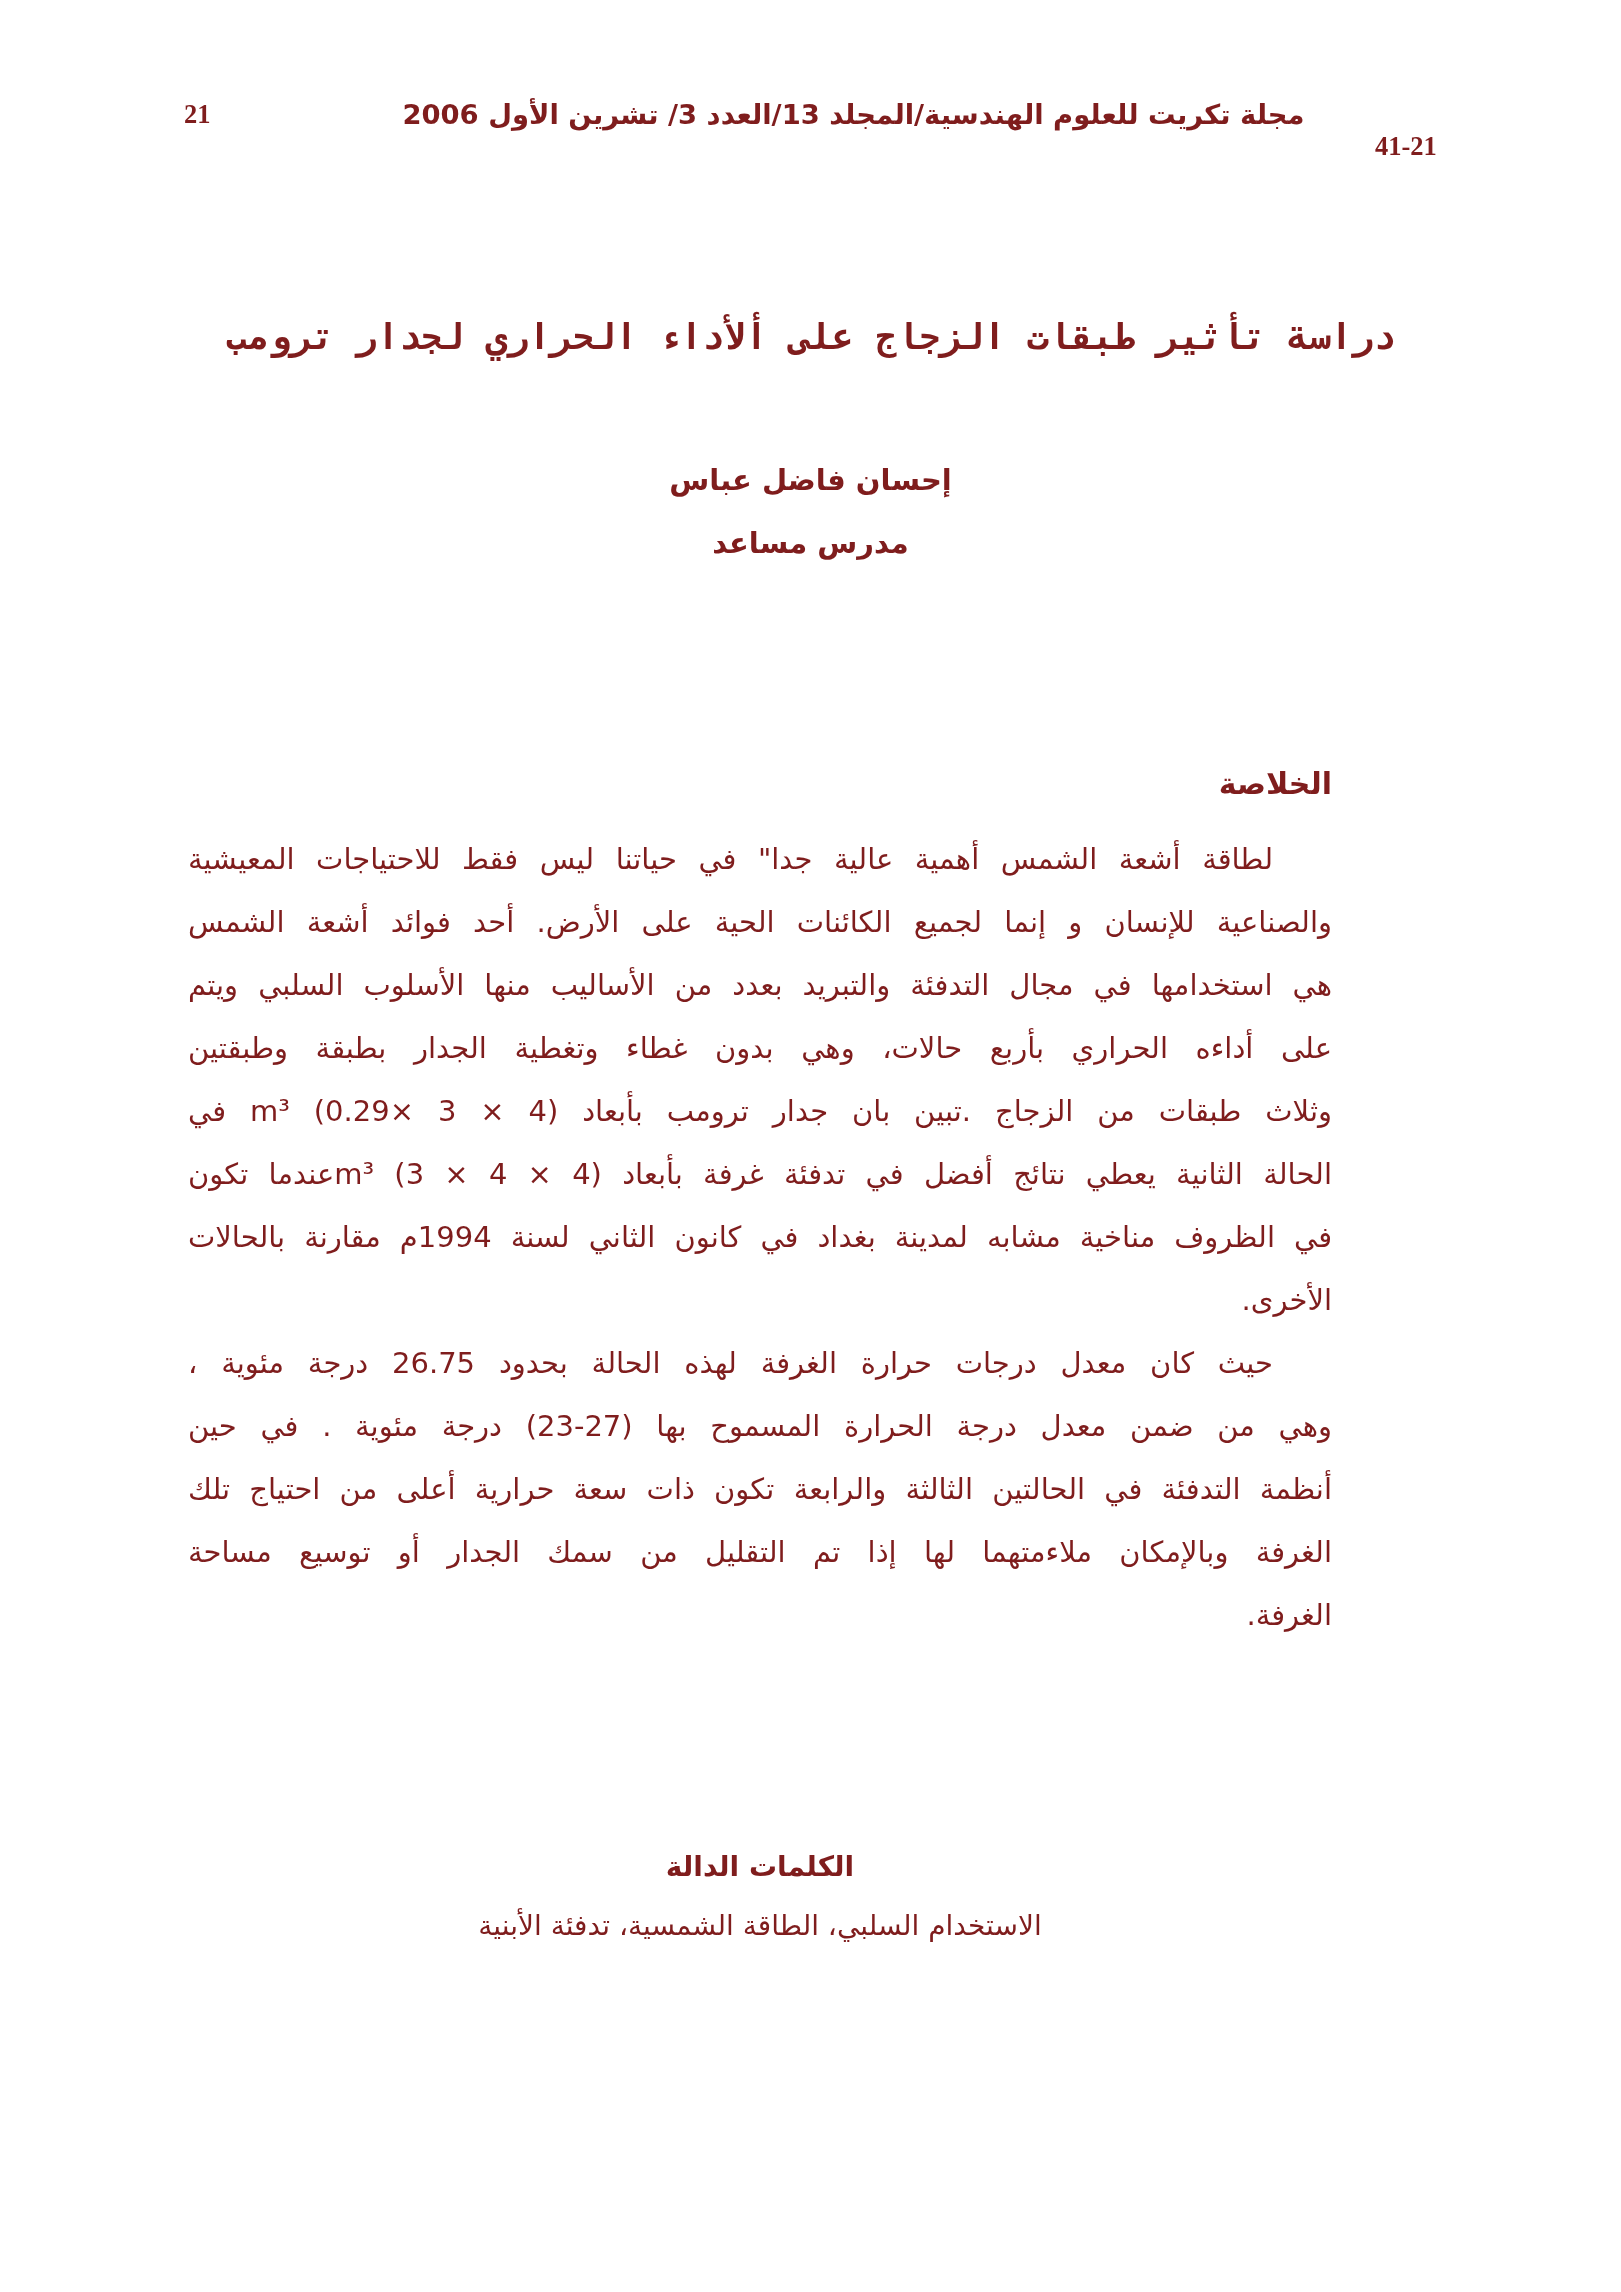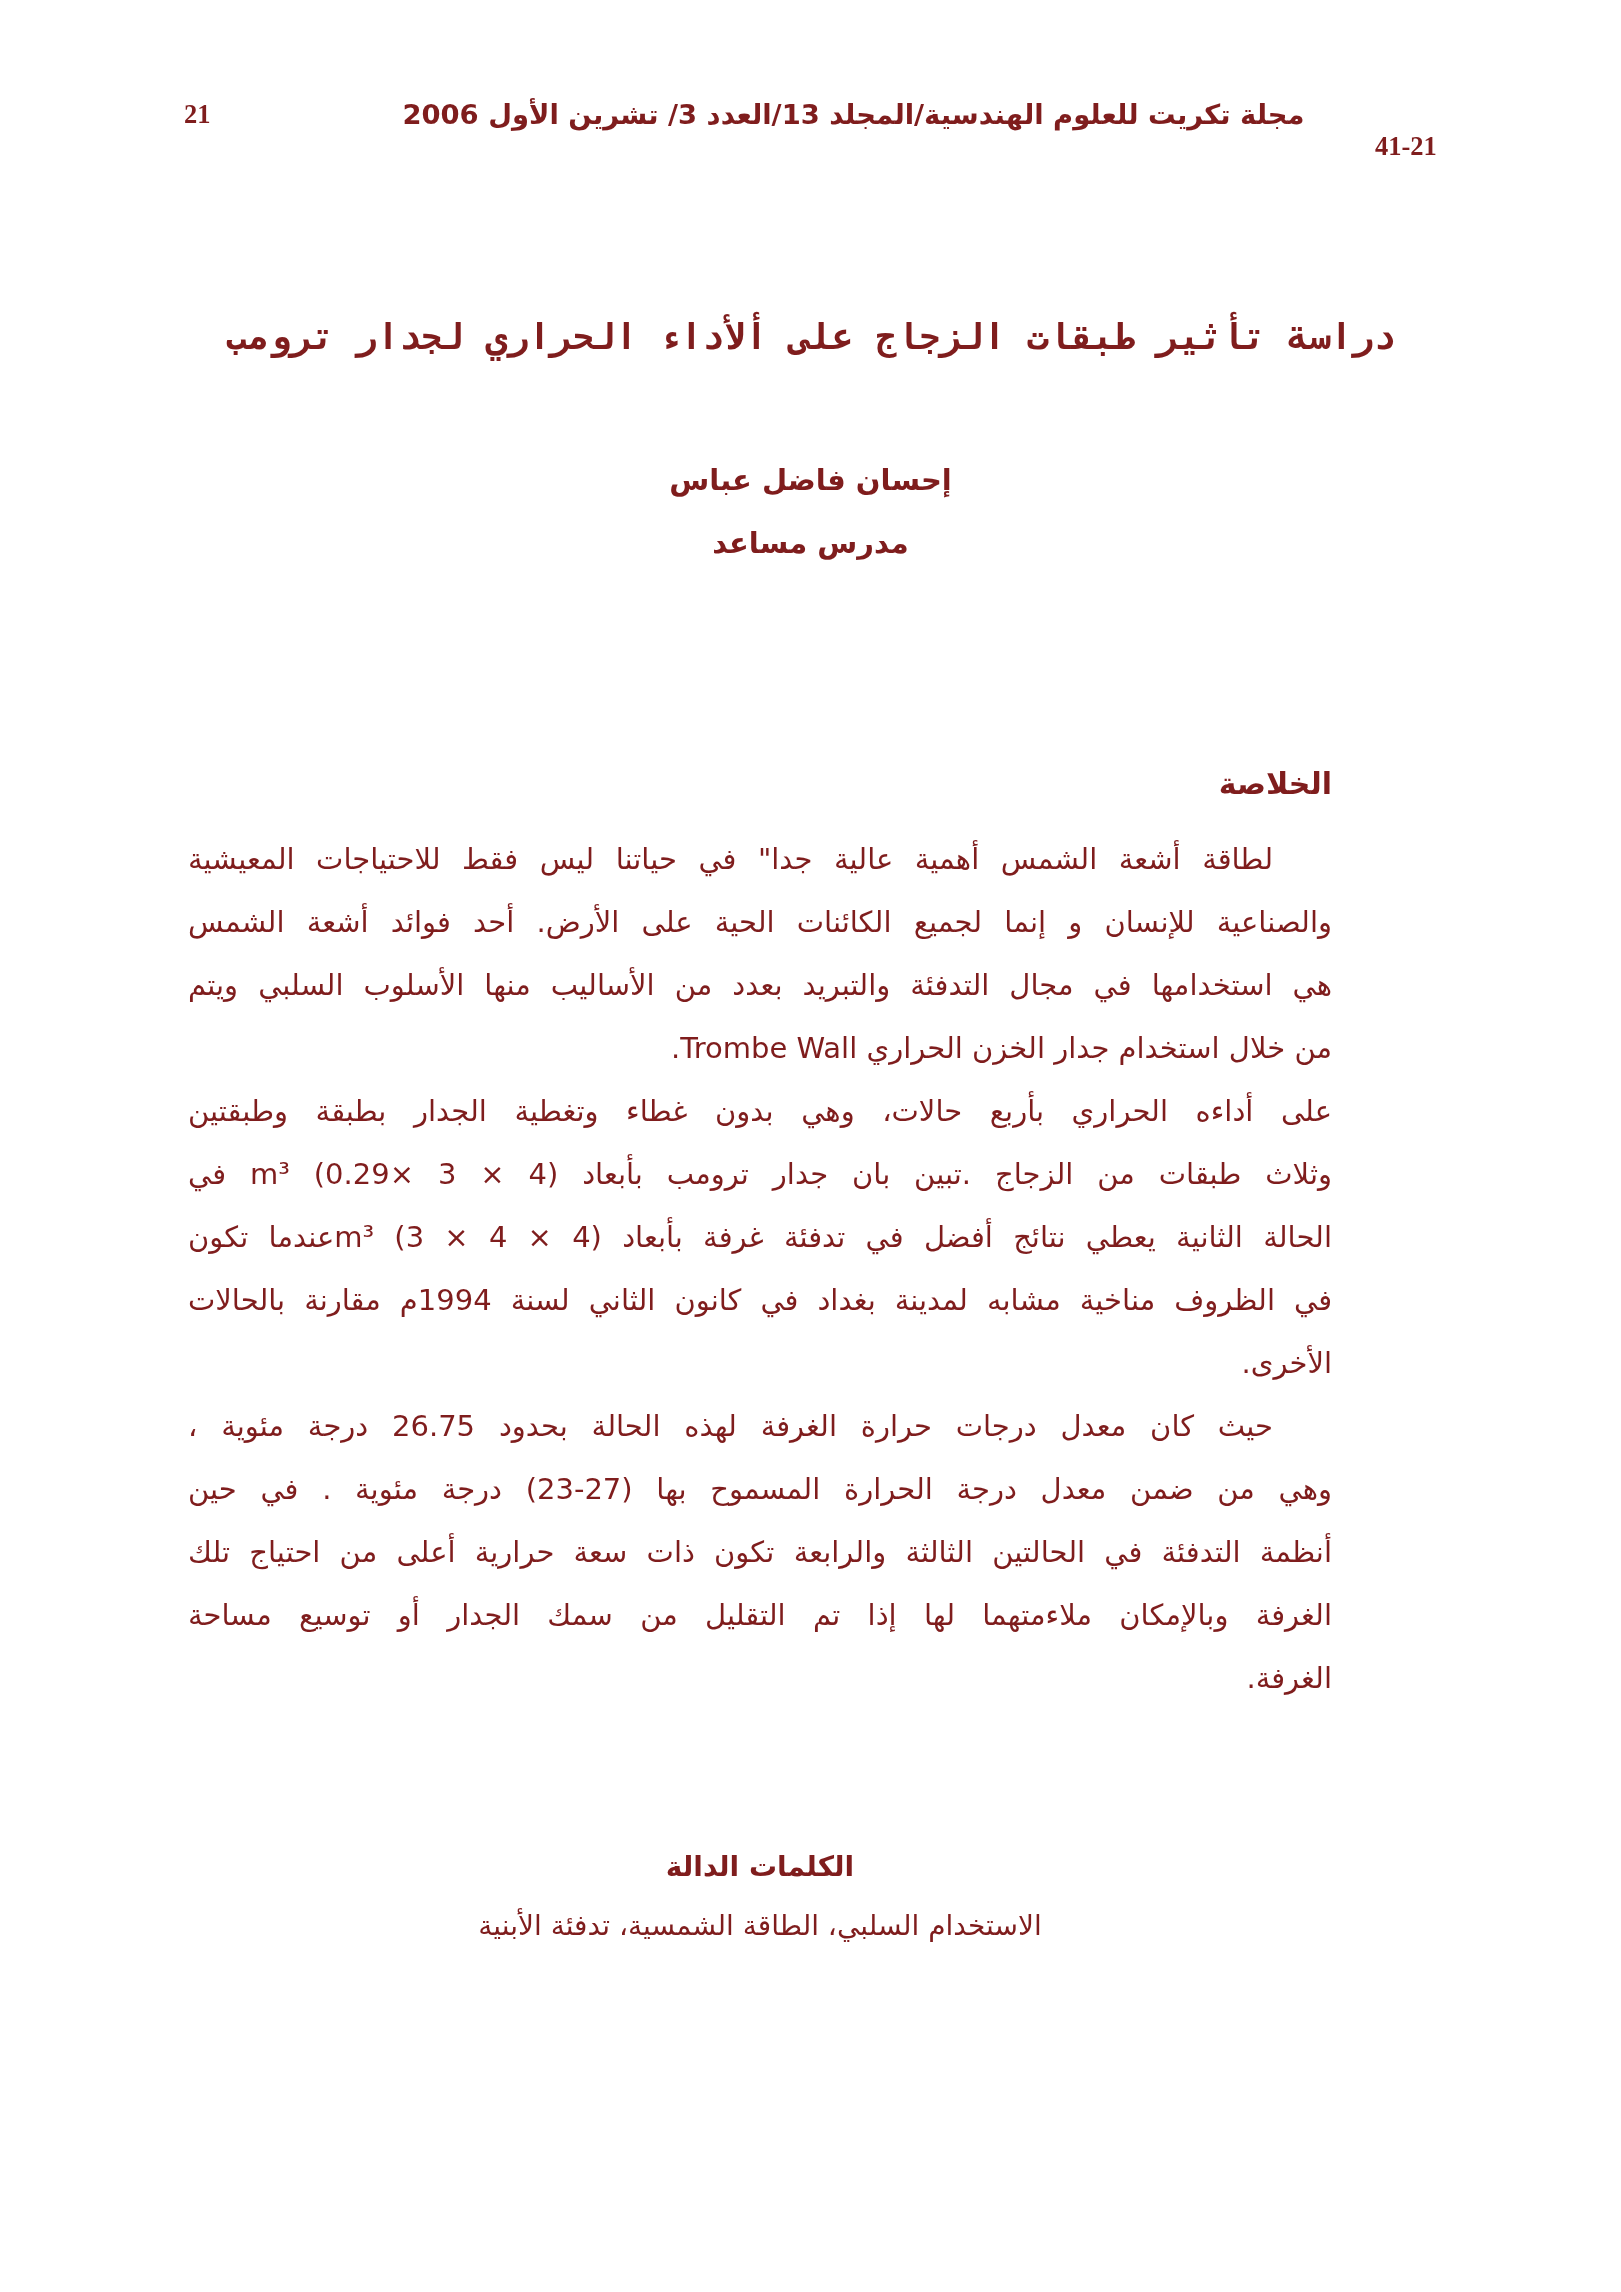--- a/index.html
+++ b/index.html
@@ -92,21 +92,20 @@
     <div>مدرس مساعد</div>
   </div>
 
   <div class="abs-head">الخلاصة</div>
 
   <div class="abs-body">
 
     <div class="bline jline indent">لطاقة أشعة الشمس أهمية عالية جدا" في حياتنا ليس فقط للاحتياجات المعيشية</div>
     <div class="bline jline">والصناعية للإنسان و إنما لجميع الكائنات الحية على الأرض. أحد فوائد أشعة الشمس</div>
     <div class="bline jline">هي استخدامها في مجال التدفئة والتبريد بعدد من الأساليب منها الأسلوب السلبي ويتم</div>
-    <div class="bline pend">من خلال استخدام جدار الخزن الحراري Trombe Wall.</div>
 
     <div class="bline jline">على أداءه الحراري بأربع حالات، وهي بدون غطاء وتغطية الجدار بطبقة وطبقتين</div>
     <div class="bline jline">وثلاث طبقات من الزجاج .تبين بان جدار ترومب بأبعاد (4 × 3 ×0.29) m³ في</div>
     <div class="bline jline">الحالة الثانية يعطي نتائج أفضل في تدفئة غرفة بأبعاد (4 × 4 × 3) m³عندما تكون</div>
     <div class="bline jline">في الظروف مناخية مشابه لمدينة بغداد في كانون الثاني لسنة 1994م مقارنة بالحالات</div>
     <div class="bline pend">الأخرى.</div>
 
     <div class="bline jline indent">حيث كان معدل درجات حرارة الغرفة لهذه الحالة بحدود 26.75 درجة مئوية ،</div>
     <div class="bline jline">وهي من ضمن معدل درجة الحرارة المسموح بها (27-23) درجة مئوية . في حين</div>
     <div class="bline jline">أنظمة التدفئة في الحالتين الثالثة والرابعة تكون ذات سعة حرارية أعلى من احتياج تلك</div>

